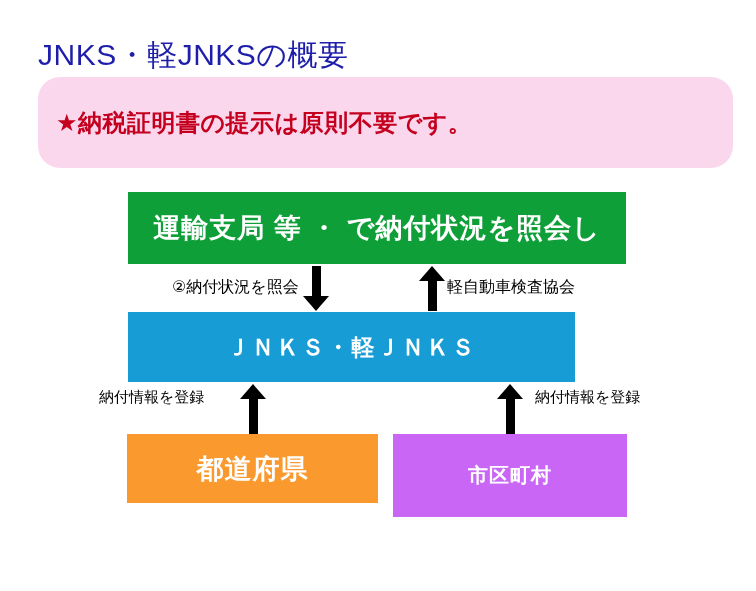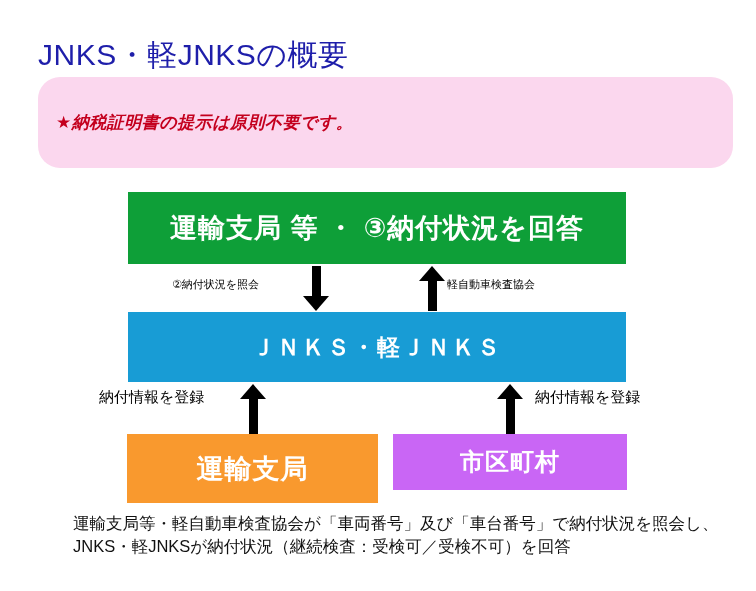--- a/index.html
+++ b/index.html
@@ -10,44 +10,44 @@
   .title {
     position:absolute; left:38px; top:16px;
     font-size:30px; font-weight:normal; color:#1e1eaa; letter-spacing:0.5px;margin-top:19px;
   }
   .notice {
     position:absolute; left:38px; top:77px; width:695px; height:91px;
     background:#fbd7ee; border-radius:22px;
     display:flex; flex-direction:column; justify-content:center; padding-left:18px;
   }
   .notice-line {
-    font-size:17px; font-weight:bold; color:#c4001e; line-height:30px; letter-spacing:0.5px;font-style:italic;
+    font-size:24px; font-weight:bold; color:#c4001e; line-height:30px; letter-spacing:0.5px;
   }
   .box {
     position:absolute; display:flex; align-items:center; justify-content:center;
     color:#ffffff; font-weight:bold; text-align:center;
   }
   .box-green  { left:128px; top:192px; width:498px; height:72px; background:#0e9f38; font-size:27px; letter-spacing:1px; }
-  .box-blue   { left:128px; top:312px; width:498px; height:70px; background:#189cd5; font-size:23px; letter-spacing:2px; }
+  .box-blue   { left:128px; top:312px; width:447px; height:70px; background:#189cd5; font-size:23px; letter-spacing:2px; }
   .box-orange { left:127px; top:434px; width:251px; height:69px; background:#f9992e; font-size:27px; letter-spacing:1px; }
-  .box-purple { left:393px; top:434px; width:234px; height:56px; background:#c966f5; font-size:24px; letter-spacing:1px; }
+  .box-purple { left:393px; top:434px; width:234px; height:83px; background:#c966f5; font-size:20px; letter-spacing:1px; }
   .arrow {
     position:absolute; width:26px;
     display:flex; flex-direction:column; align-items:center;
   }
   .arrow .shaft { width:9px; flex:1; background:#000000; }
   .arrow .head  { width:0; height:0; border-left:13px solid transparent; border-right:13px solid transparent; }
   .arrow.down .head { border-top:15px solid #000000; }
   .arrow.up   .head { border-bottom:15px solid #000000; }
   .arrow-query    { left:303px; top:266px; height:45px; }
   .arrow-answer   { left:419px; top:266px; height:45px; }
   .arrow-reg-left  { left:240px; top:384px; height:50px; }
   .arrow-reg-right { left:497px; top:384px; height:50px; }
   .flow-label {
-    position:absolute; font-size:11px; color:#000000; white-space:nowrap;
+    position:absolute; font-size:16px; color:#000000; white-space:nowrap;
   }
   .label-query  { left:172px; top:277px; }
   .label-answer { left:447px; top:277px; }
   .label-two-line { font-size:15px; line-height:19px; }
   .label-reg-left  { left:86px;  top:387px; }
   .label-reg-right { left:522px; top:387px; }
   .label-two-line .line2 { padding-left:13px; }
   .footnote {
     position:absolute; left:73px; top:512px;
     font-size:16.5px; line-height:23px; color:#111111; white-space:nowrap;
@@ -58,21 +58,21 @@
 
 <div class="page">
 
   <h1 class="title">JNKS・軽JNKSの概要</h1>
 
   <div class="notice">
     <div class="notice-line">★納税証明書の提示は原則不要です。</div>
   </div>
 
   <div class="box box-green">
-    <span>運輸支局 等 ・ ③納付状況を回答</span>
+    <span>運輸支局 等 ・ で納付状況を照会し</span>
   </div>
 
   <div class="flow-label label-query">②納付状況を照会</div>
 
   <div class="arrow down arrow-query">
     <div class="shaft"></div>
     <div class="head"></div>
   </div>
 
   <div class="arrow up arrow-answer">
@@ -98,25 +98,21 @@
   <div class="arrow up arrow-reg-right">
     <div class="head"></div>
     <div class="shaft"></div>
   </div>
 
   <div class="flow-label label-two-line label-reg-right">
     <div class="line2">納付情報を登録</div>
   </div>
 
   <div class="box box-orange">
-    <span>運輸支局</span>
+    <span>都道府県</span>
   </div>
 
   <div class="box box-purple">
     <span>市区町村</span>
   </div>
 
-  <div class="footnote">
-    <div>運輸支局等・軽自動車検査協会が「車両番号」及び「車台番号」で納付状況を照会し、</div>
-    <div>JNKS・軽JNKSが納付状況（継続検査：受検可／受検不可）を回答</div>
-  </div>
 
 </div>
 
 </body></html>

